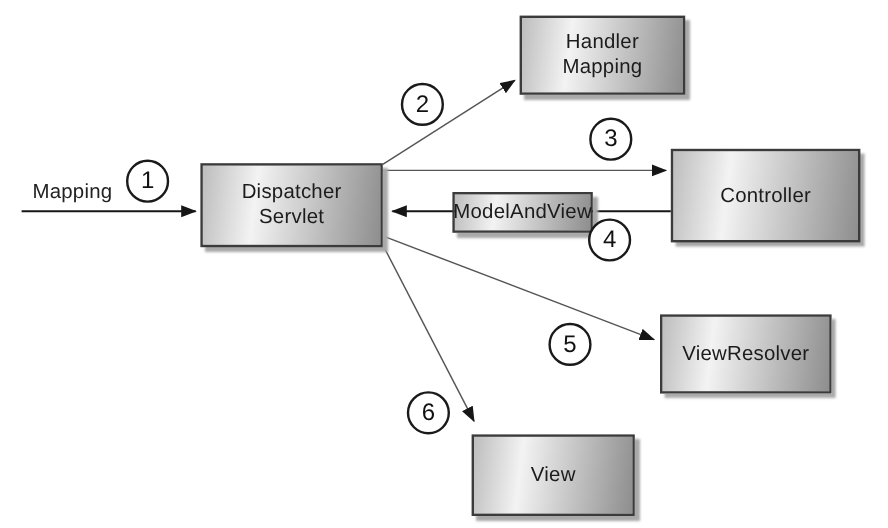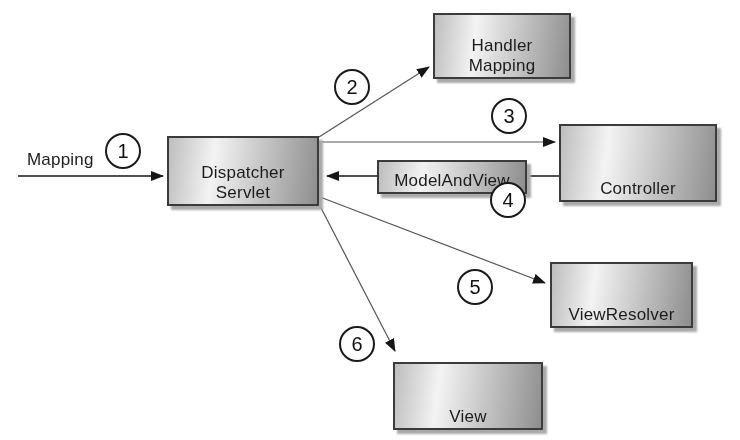--- a/index.html
+++ b/index.html
@@ -22,40 +22,40 @@
     z-index: 0;
   }
   .arrows line.thick { stroke: #161616; stroke-width: 1.7; }
   .arrows line.thin  { stroke: #555555; stroke-width: 1.2; }
 
   .box {
     position: absolute;
     z-index: 1;
     box-sizing: border-box;
     display: flex;
-    align-items: flex-end;
+    align-items: center;
     justify-content: center;
     text-align: center;
     border: 2px solid #3b3b3b;
     background: linear-gradient(97deg, #bdbdbd 0%, #f3f3f3 30%, #8e8e8e 100%);
     box-shadow: 4px 4px 2px #a9a9a9;
   }
   .box-label {
     white-space: pre-line;
     font-size: 17px;
     line-height: 1.22;
     color: #1c1c1c;
     letter-spacing: 0.2px;
   }
   .box-dispatcher    { left: 167px; top: 136px; width: 152px; height: 70px; }
   .box-handler       { left: 433px; top: 13px;  width: 138px; height: 66px; }
   .box-controller    { left: 559px; top: 124px; width: 158px; height: 78px; }
-  .box-mav           { left: 377px; top: 160px; width: 150px; height: 34px; }
+  .box-mav           { left: 377px; top: 160px; width: 117px; height: 34px; }
   .box-viewresolver  { left: 550px; top: 262px; width: 143px; height: 66px; }
-  .box-view          { left: 393px; top: 362px; width: 150px; height: 68px; }
+  .box-view          { left: 393px; top: 362px; width: 136px; height: 68px; }
 
   .badge {
     position: absolute;
     z-index: 2;
     box-sizing: border-box;
     width: 36px;
     height: 36px;
     border-radius: 50%;
     border: 2.5px solid #1a1a1a;
     background: #ffffff;

